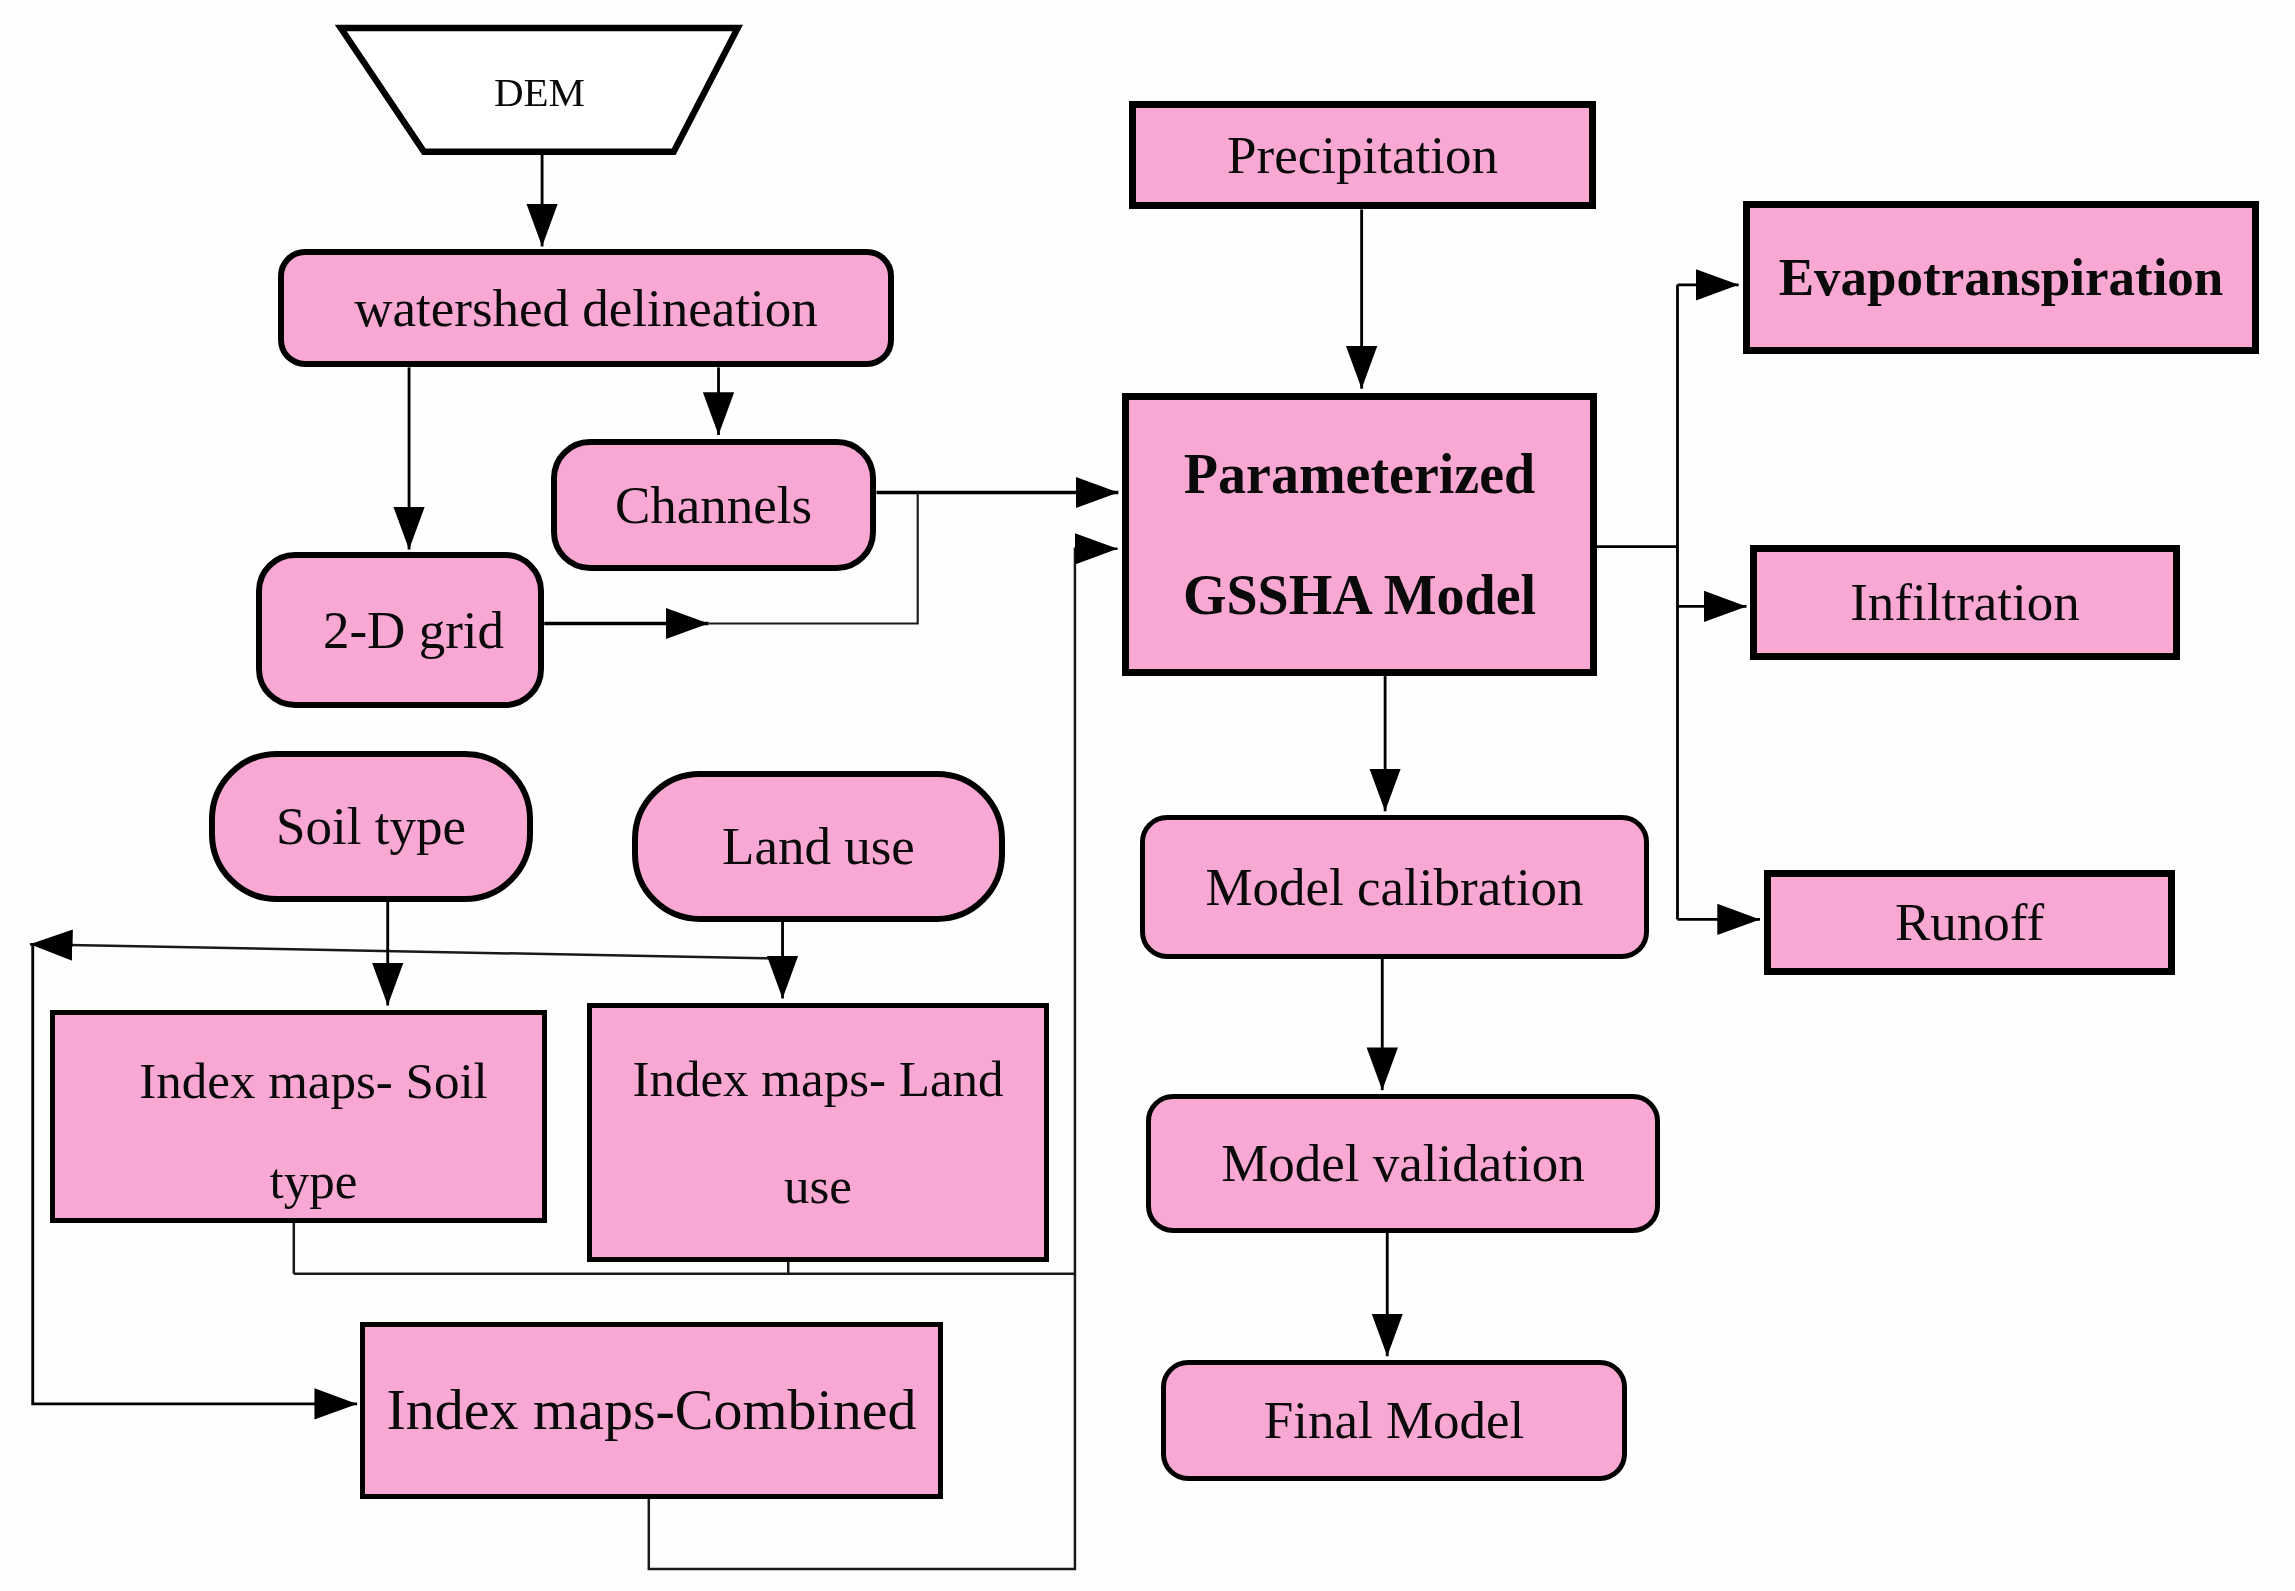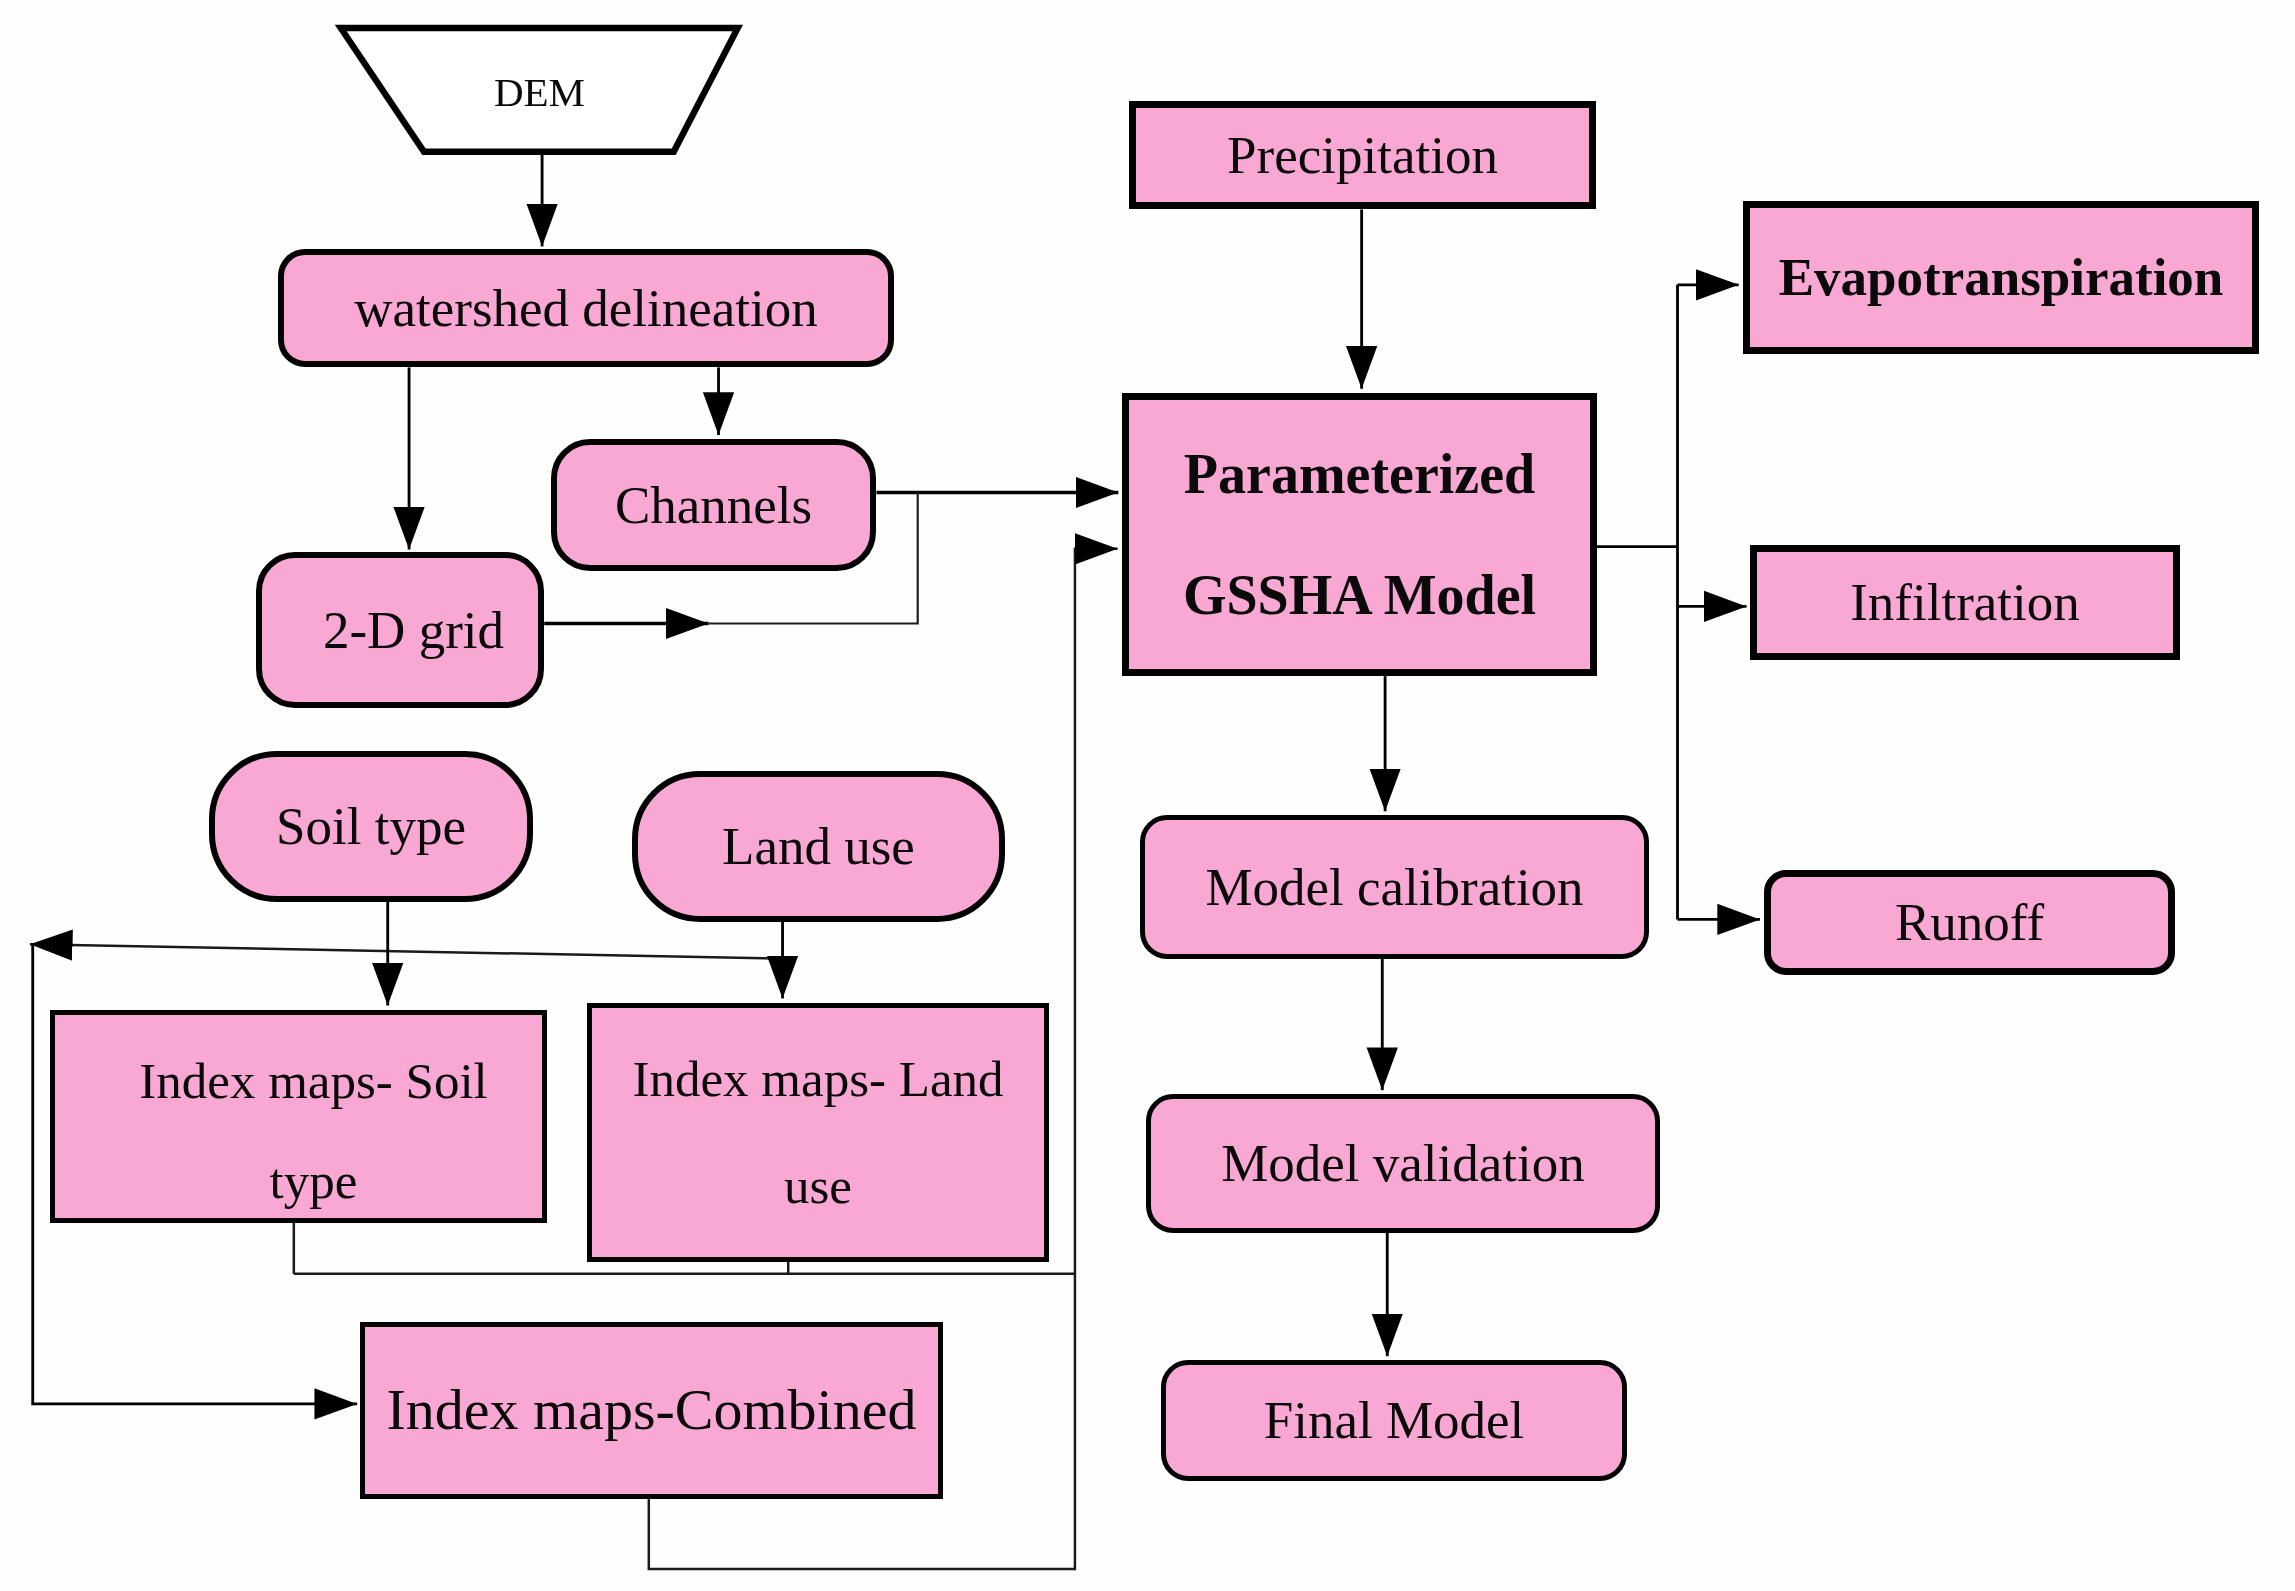--- a/index.html
+++ b/index.html
@@ -80,21 +80,21 @@
   </div>
 
   <div class="node" style="left:1743px;top:201px;width:516px;height:153px;font-size:53px;border-width:7.1px;font-weight:bold;">
     <span class="lbl">Evapotranspiration</span>
   </div>
 
   <div class="node" style="left:1750px;top:545px;width:430px;height:115px;font-size:53px;border-width:7.1px;">
     <span class="lbl">Infiltration</span>
   </div>
 
-  <div class="node" style="left:1764px;top:870px;width:411px;height:105px;font-size:53px;border-width:7.1px;border-radius:22px;">
+  <div class="node" style="left:1764px;top:870px;width:411px;height:105px;font-size:53px;border-width:7.1px;">
     <span class="lbl">Runoff</span>
   </div>
 
   <div class="node stadium" style="left:209px;top:751px;width:324px;height:151px;font-size:53px;">
     <span class="lbl">Soil type</span>
   </div>
 
   <div class="node stadium" style="left:632px;top:771px;width:373px;height:151px;font-size:53px;">
     <span class="lbl">Land use</span>
   </div>

